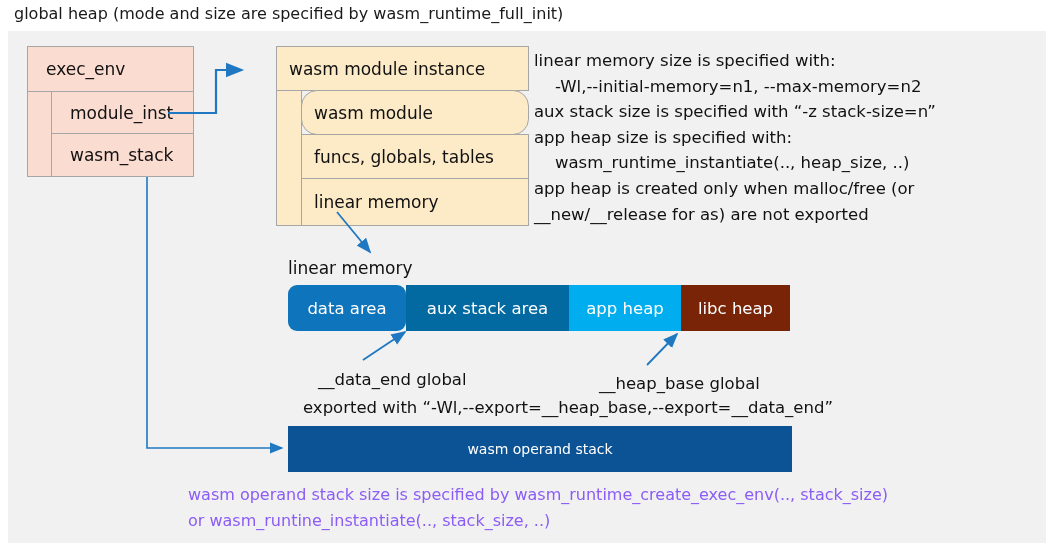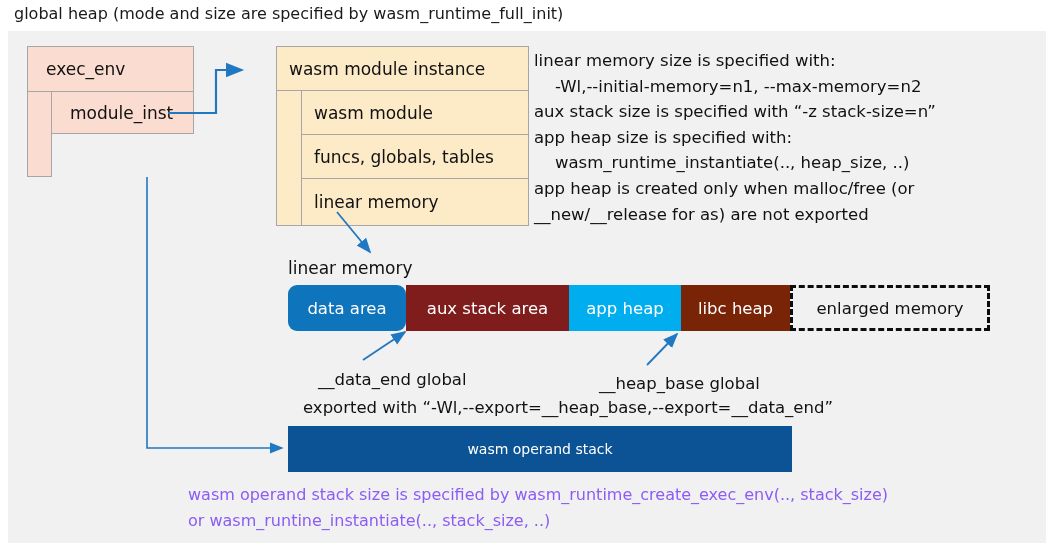--- a/index.html
+++ b/index.html
@@ -85,28 +85,31 @@
   <div class="panel"></div>
 
   <div class="boxgrp" style="left:27px;top:46px;width:167px;height:131px;">
     <div class="cell peach" style="left:0;top:0;width:167px;height:46px;">
       <span>exec_env</span>
     </div>
     <div class="cell peach" style="left:0;top:45px;width:25px;height:86px;"></div>
     <div class="cell peach" style="left:24px;top:45px;width:143px;height:43px;">
       <span>module_inst</span>
     </div>
+    <div class="cell peach" style="left:24px;top:87px;width:143px;height:44px;">
+      <span>wasm_stack</span>
+    </div>
   </div>
 
   <div class="boxgrp" style="left:248px;top:46px;width:253px;height:180px;">
     <div class="cell cream" style="left:0;top:0;width:253px;height:45px;">
       <span>wasm module instance</span>
     </div>
     <div class="cell cream" style="left:0;top:44px;width:26px;height:136px;"></div>
-    <div class="cell cream" style="left:25px;top:44px;width:228px;height:45px;">
+    <div class="cell cream" style="left:25px;top:44px;width:228px;height:45px;border-radius:16px;">
       <span>wasm module</span>
     </div>
     <div class="cell cream" style="left:25px;top:88px;width:228px;height:45px;">
       <span>funcs, globals, tables</span>
     </div>
     <div class="cell cream" style="left:25px;top:132px;width:228px;height:48px;">
       <span>linear memory</span>
     </div>
   </div>
 
@@ -117,31 +120,28 @@
     wasm_runtime_instantiate(.., heap_size, ..)
 app heap is created only when malloc/free (or
 __new/__release for as) are not exported</div>
 
   <div class="lm-label">linear memory</div>
 
   <div class="membar" style="width:702px;">
     <div class="seg" style="left:0px;width:118px;background:#0e74bc;color:#ffffff;border-radius:9px;">
       <span>data area</span>
     </div>
-    <div class="seg" style="left:118px;width:163px;background:#7f1d1d;color:#ffffff;align-items:center;">
+    <div class="seg" style="left:118px;width:163px;background:#0369a1;color:#ffffff;align-items:center;">
       <span>aux stack area</span>
     </div>
     <div class="seg" style="left:393px;width:109px;background:#7a2407;color:#ffffff;">
       <span>libc heap</span>
     </div>
     <div class="seg" style="left:281px;width:112px;background:#00adee;color:#ffffff;">
       <span>app heap</span>
-    </div>
-    <div class="seg dashed" style="left:502px;width:200px;">
-      <span>enlarged memory</span>
     </div>
   </div>
 
   <div class="anno" style="left:318px;top:360px;">__data_end global</div>
   <div class="anno" style="left:599px;top:364px;">__heap_base global</div>
   <div class="anno" style="left:303px;top:388px;">exported with “-Wl,--export=__heap_base,--export=__data_end”</div>
 
   <div class="opstack">
     <span>wasm operand stack</span>
   </div>

